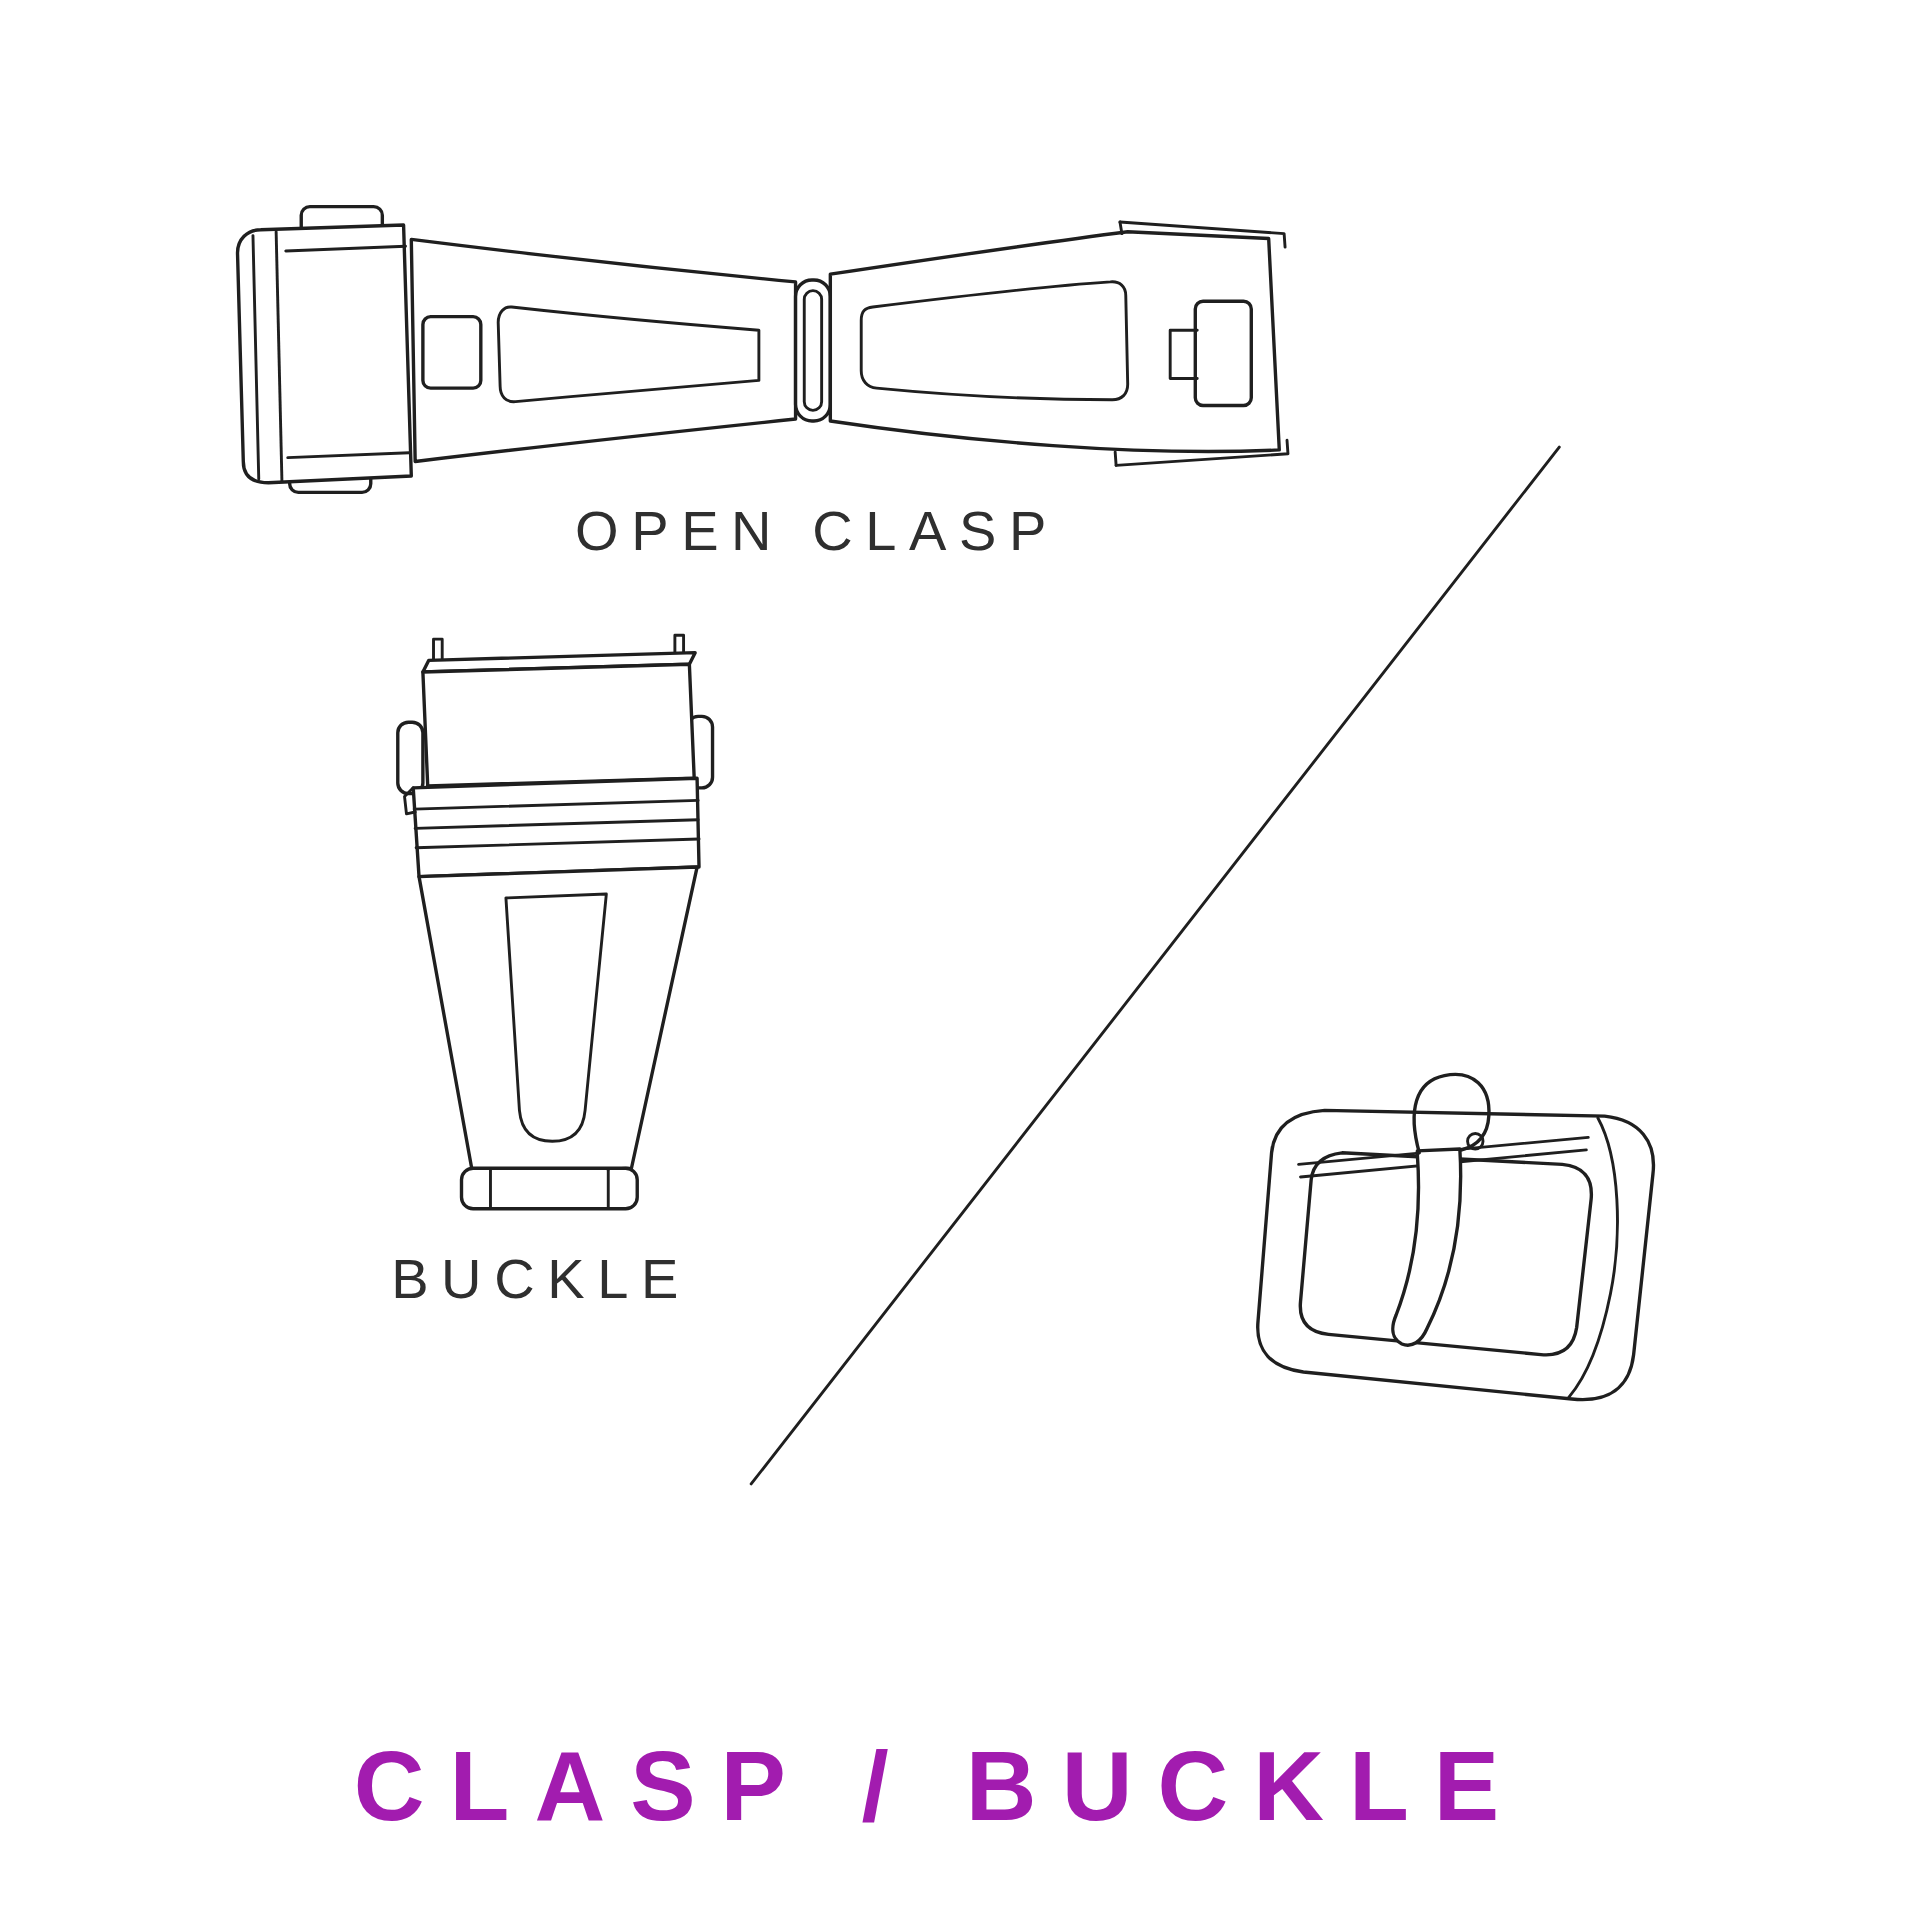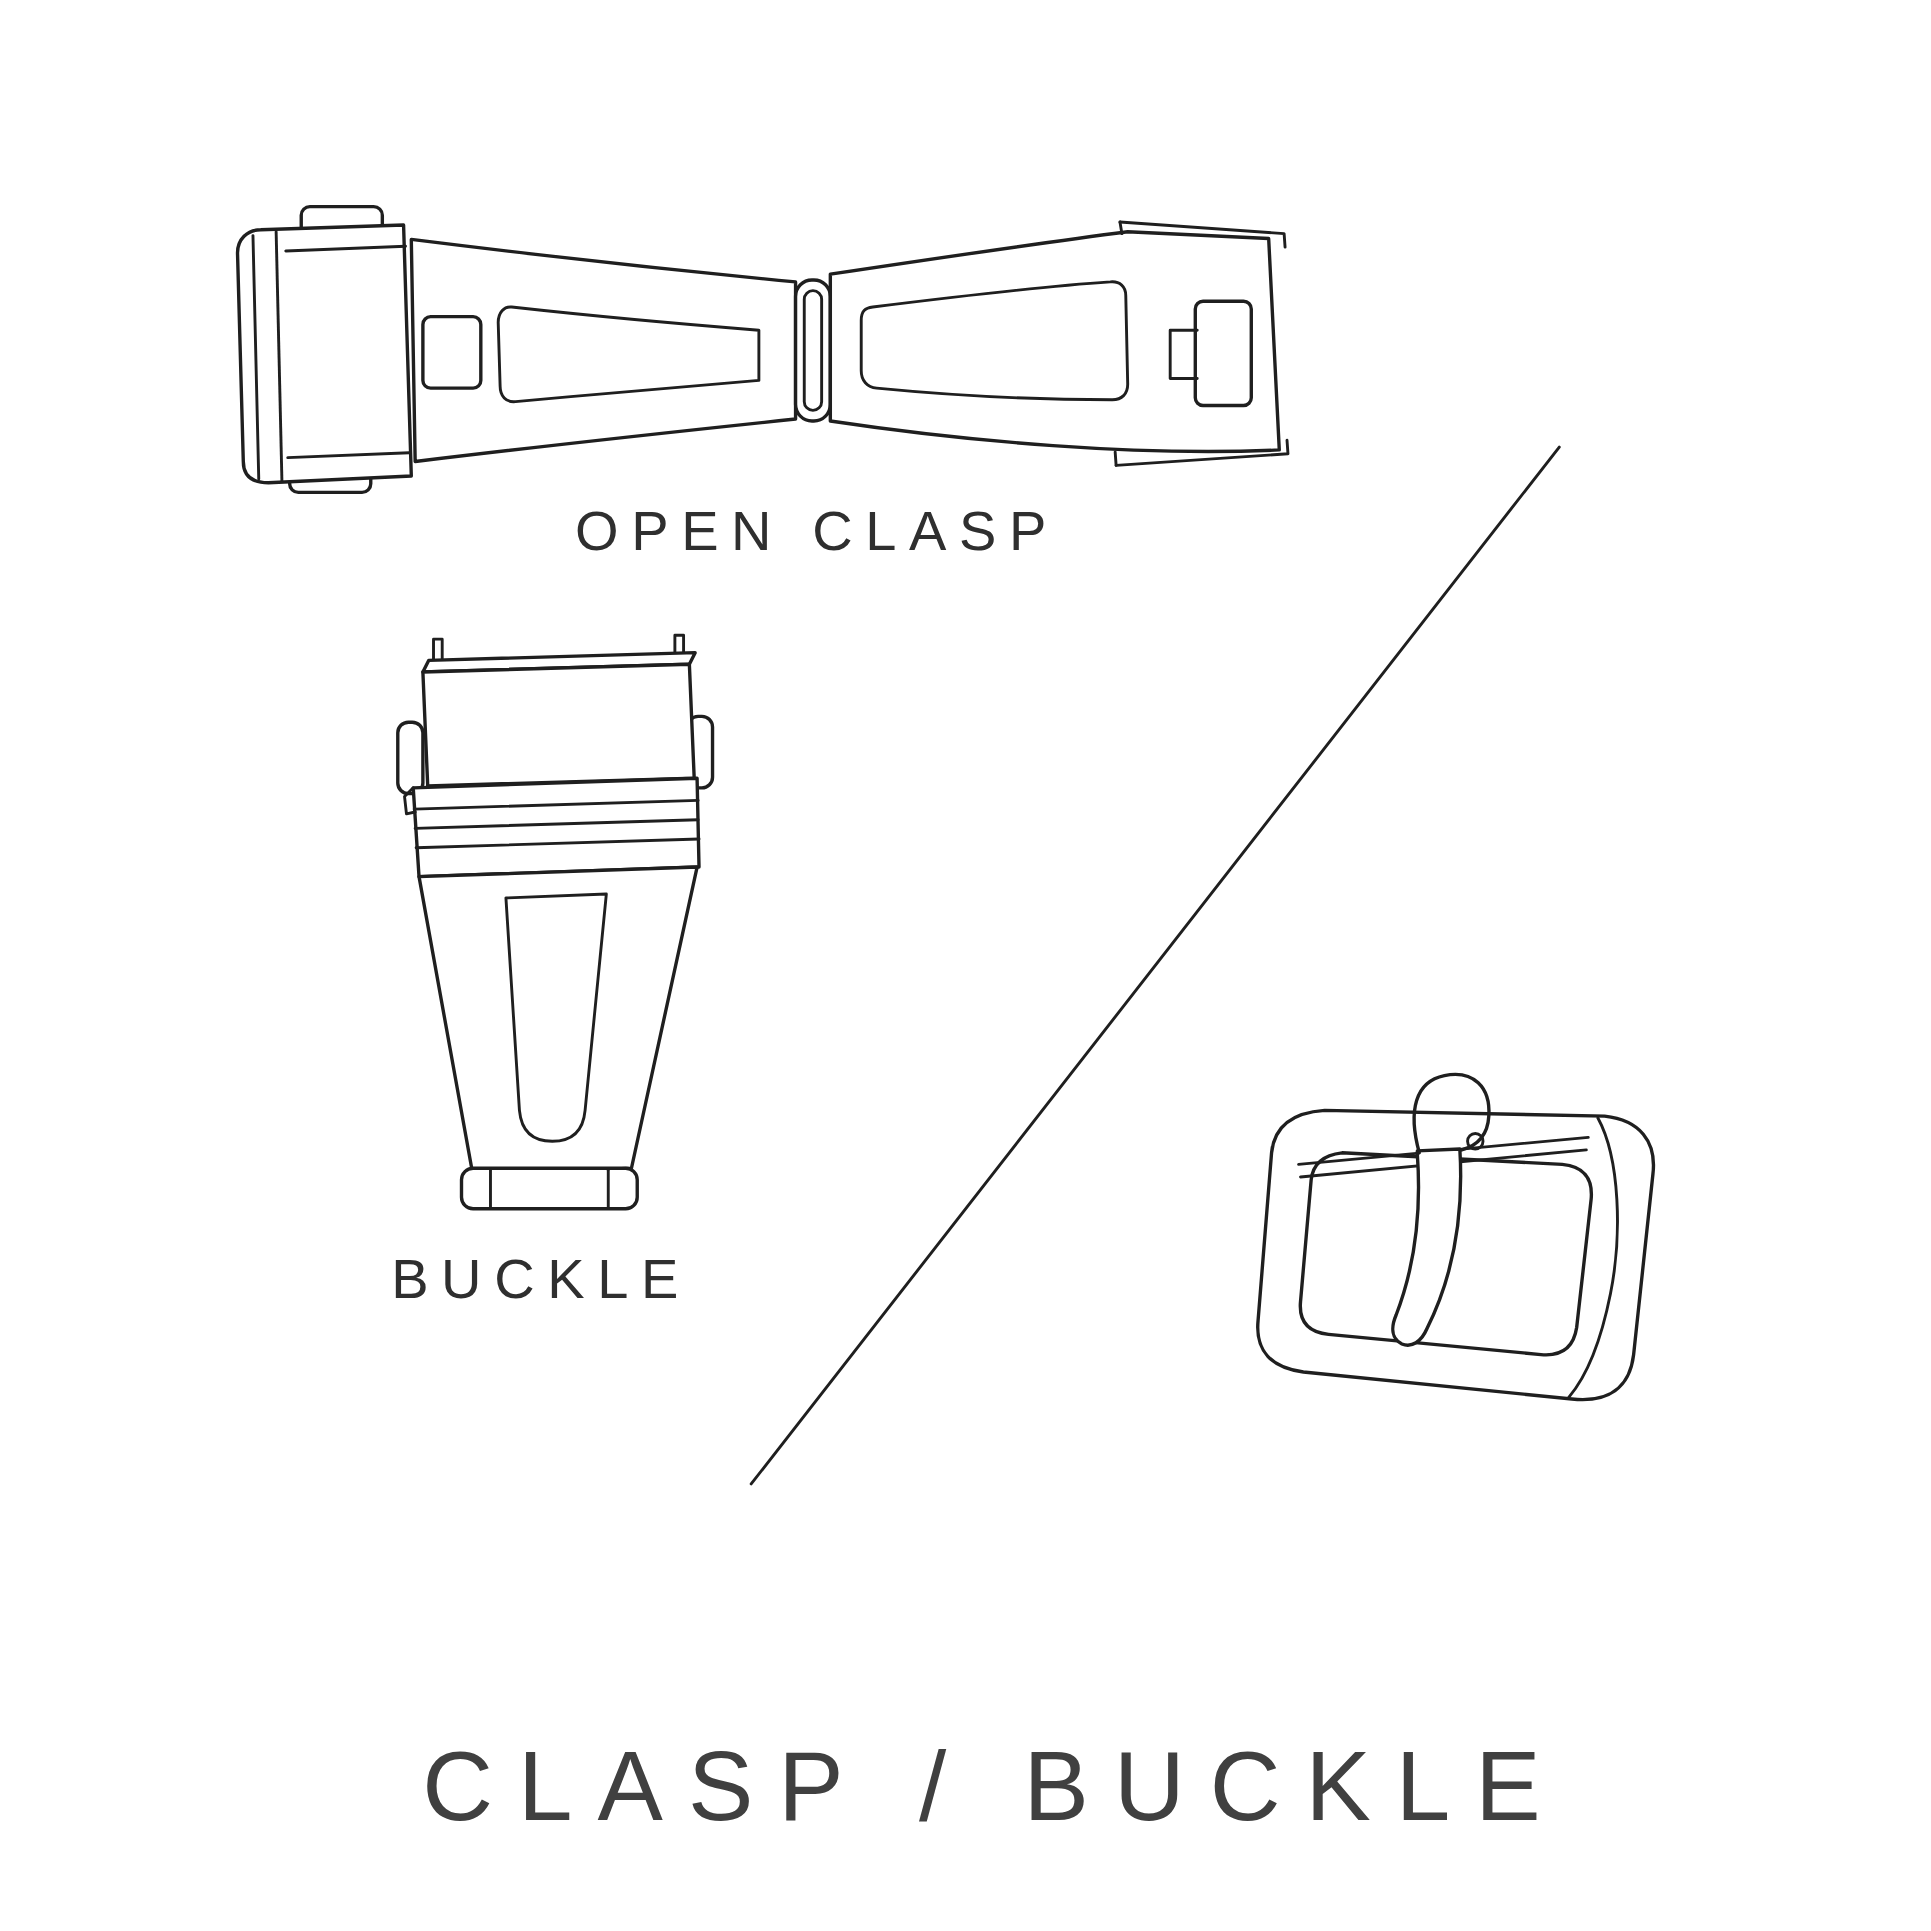--- a/index.html
+++ b/index.html
@@ -34,27 +34,27 @@
   .caption.open {
     left: 817px;
     top: 498px;
   }
   .caption.closed {
     left: 541px;
     top: 1246px;
   }
   .diagram-title {
     position: absolute;
-    left: 994px;
+    left: 939px;
     top: 1730px;
     transform: translateX(-50%);
     font-size: 98px;
     letter-spacing: 25px;
-    color: #404040;
-    font-weight: 400;
+    color: #a21caf;
+    font-weight: 700;
     white-space: nowrap;
   }
   svg .ink {
     stroke: #1f1f1f;
     stroke-width: 3.5;
     fill: none;
     stroke-linejoin: round;
     stroke-linecap: round;
   }
   svg .ink-thin {

